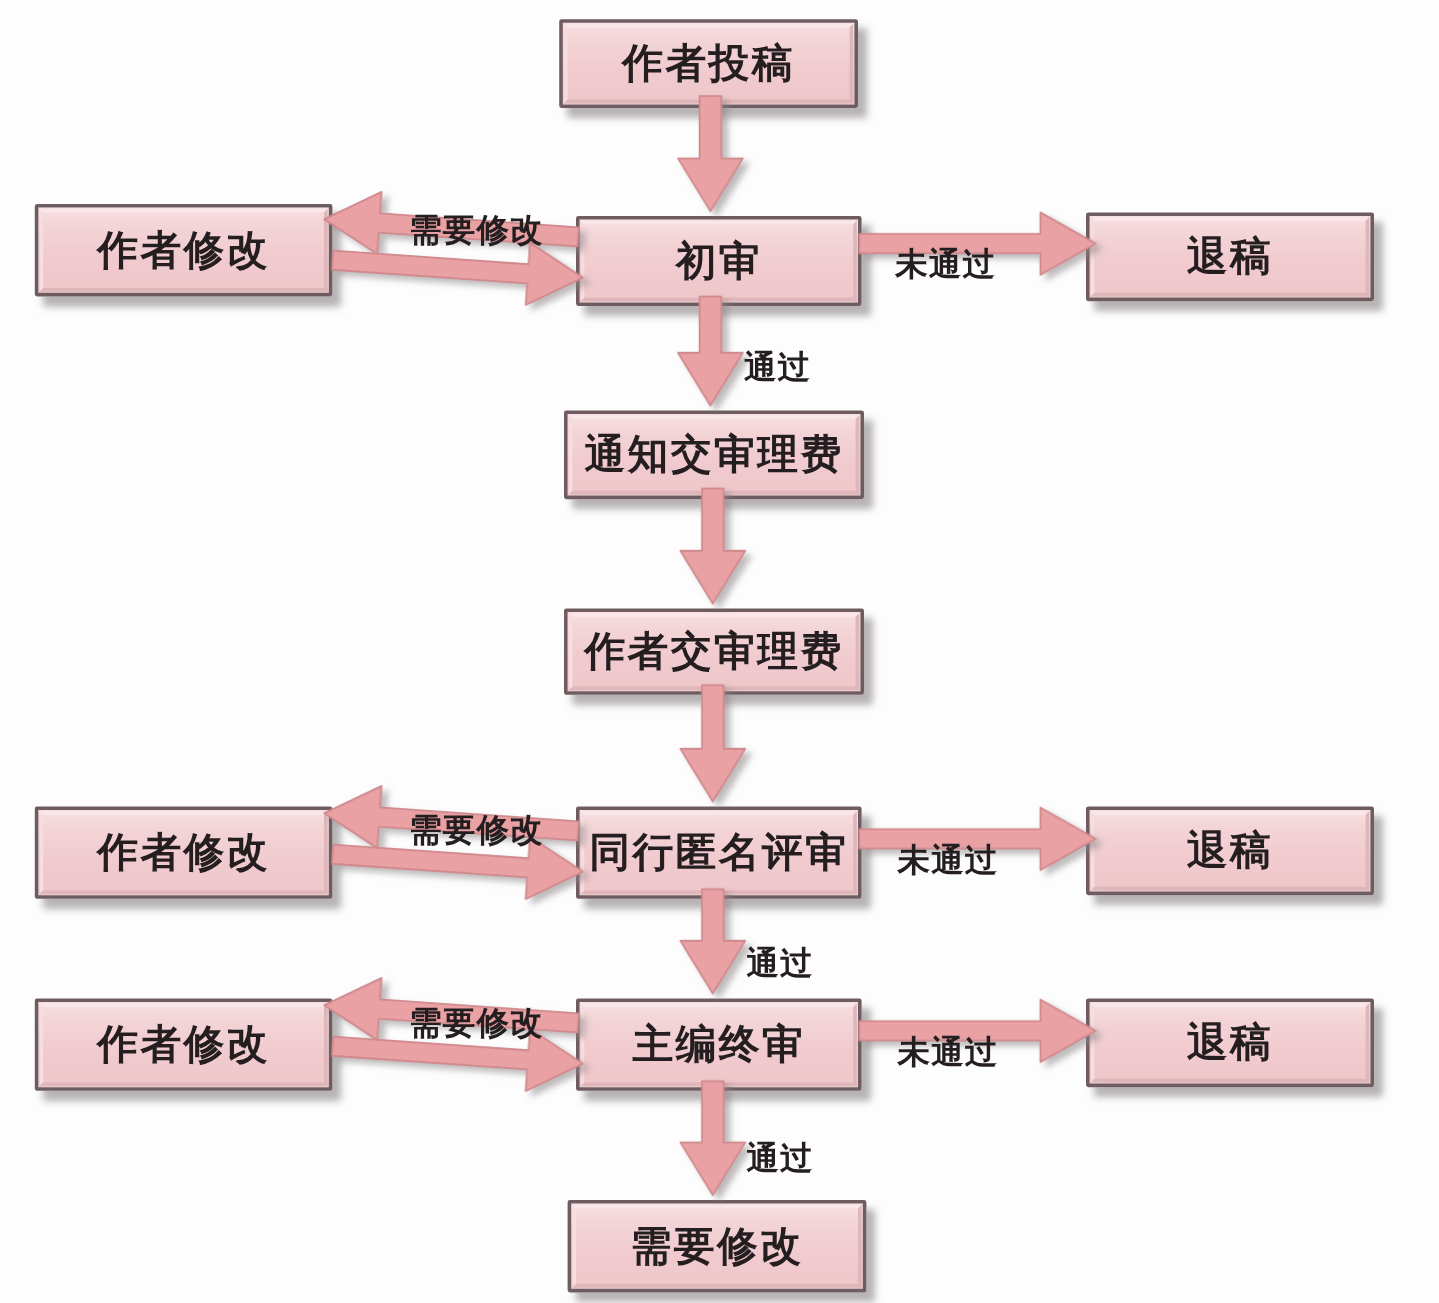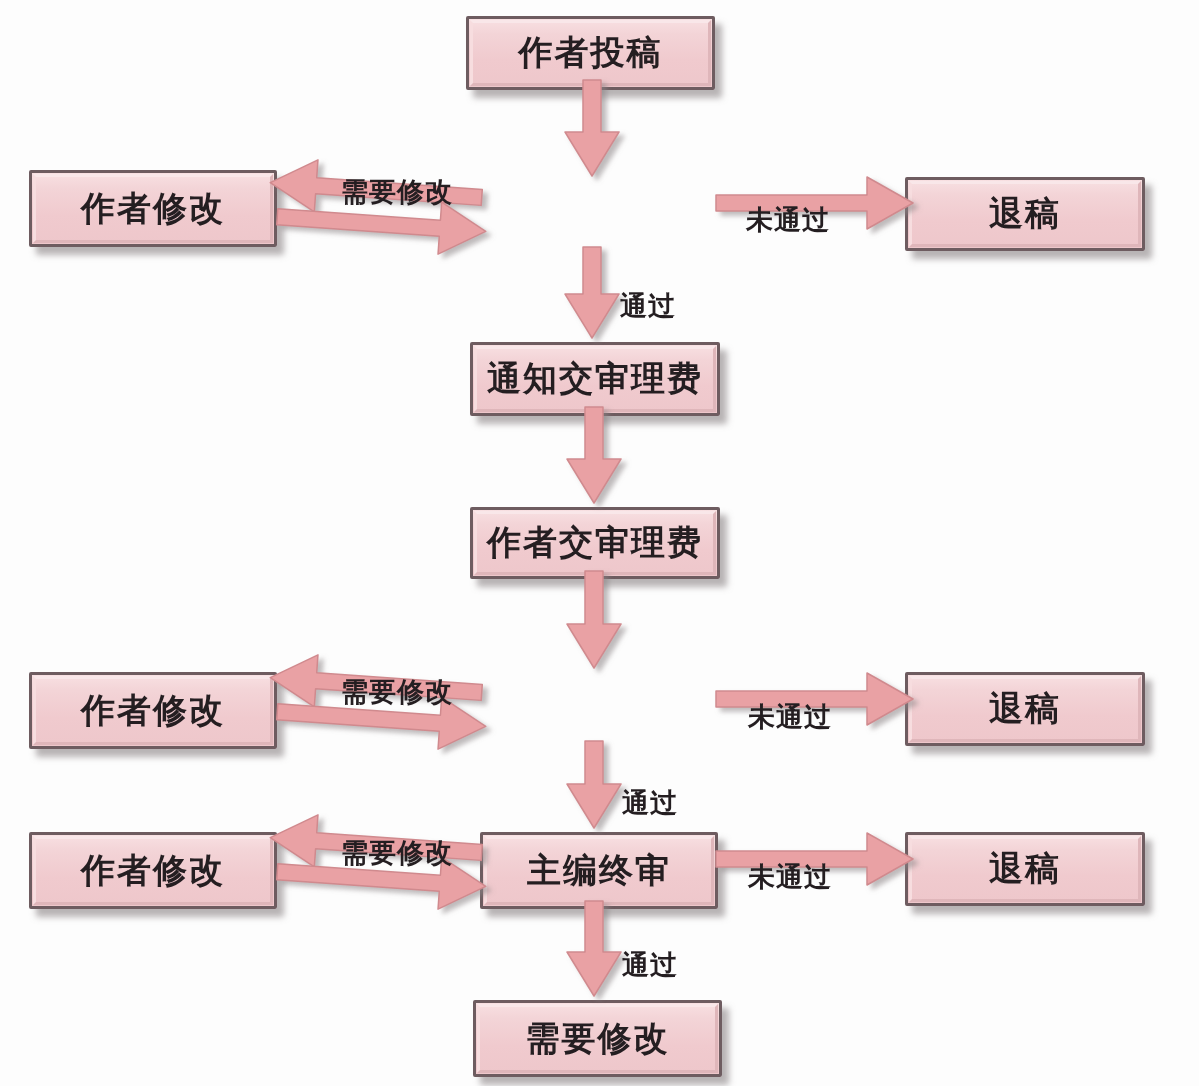--- a/index.html
+++ b/index.html
@@ -82,34 +82,40 @@
 
 <div class="canvas">
 
   <div class="node" style="left:466px;top:4px;width:249px;height:74px">
     <span class="node-label">作者投稿</span>
   </div>
 
   <div class="node" style="left:29px;top:158px;width:248px;height:77px">
     <span class="node-label">作者修改</span>
   </div>
+  <div class="node" style="left:480px;top:168px;width:238px;height:75px">
+    <span class="node-label">初审</span>
+  </div>
   <div class="node" style="left:905px;top:165px;width:240px;height:74px">
     <span class="node-label">退稿</span>
   </div>
 
   <div class="node" style="left:470px;top:330px;width:250px;height:74px">
     <span class="node-label">通知交审理费</span>
   </div>
 
   <div class="node" style="left:470px;top:495px;width:250px;height:72px">
     <span class="node-label">作者交审理费</span>
   </div>
 
   <div class="node" style="left:29px;top:660px;width:248px;height:77px">
     <span class="node-label">作者修改</span>
+  </div>
+  <div class="node" style="left:480px;top:660px;width:238px;height:77px">
+    <span class="node-label">同行匿名评审</span>
   </div>
   <div class="node" style="left:905px;top:660px;width:240px;height:74px">
     <span class="node-label">退稿</span>
   </div>
 
   <div class="node" style="left:29px;top:820px;width:248px;height:77px">
     <span class="node-label">作者修改</span>
   </div>
   <div class="node" style="left:480px;top:820px;width:238px;height:77px">
     <span class="node-label">主编终审</span>

